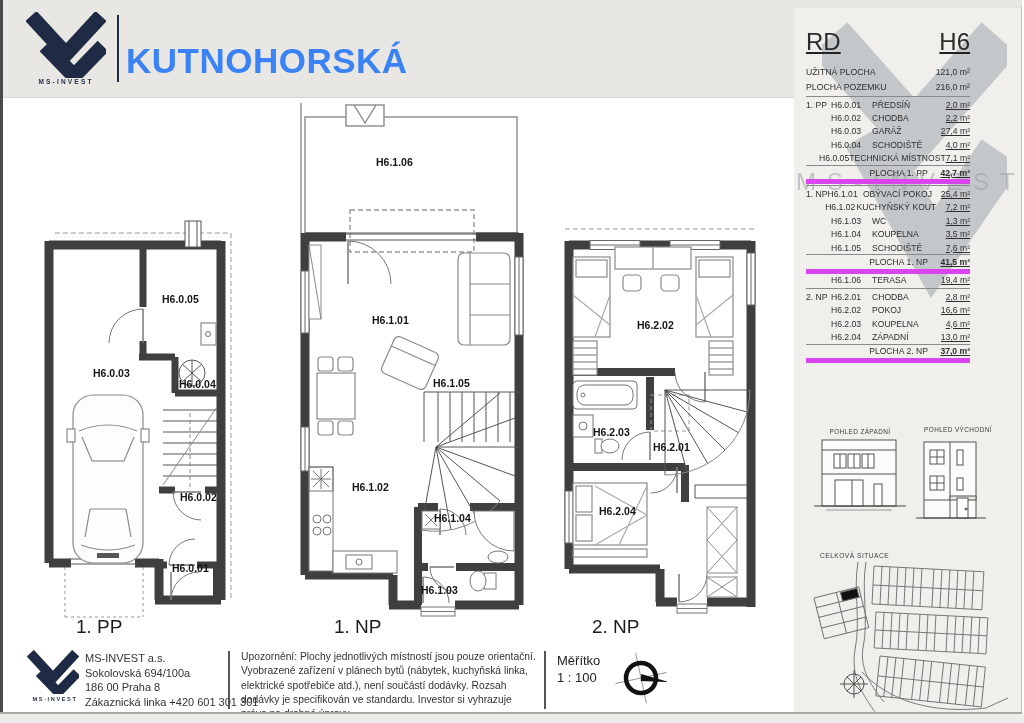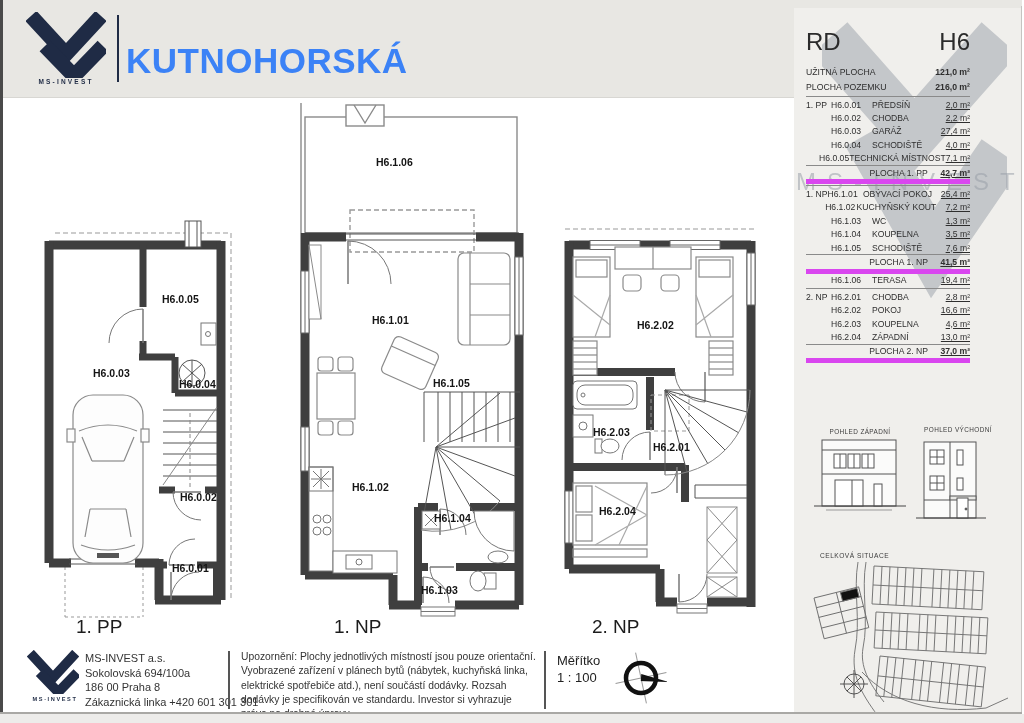--- a/index.html
+++ b/index.html
@@ -19,25 +19,25 @@
               letter-spacing:2.2px;color:#1f2b45;}
   #header-divider{left:117px;top:15px;width:2px;height:67px;background:#1f2b45;}
   #title1{left:128px;top:15px;font-size:25px;font-weight:bold;color:#1f2b45;letter-spacing:.5px;}
   #title2{left:126px;top:41px;font-size:35px;font-weight:bold;color:#3b82f6;letter-spacing:.5px;}
 
   
   #right-panel{left:794px;top:8px;width:228px;height:707px;background:#f0efec;}
   #wm-mark{left:28px;top:6px;opacity:.5;}
   #wm-text{left:2px;top:160px;width:224px;text-align:center;font-size:24px;color:#9aa0a9;
            letter-spacing:11px;opacity:.55;white-space:nowrap;}
-  #unit-head{left:12px;top:20px;width:164px;display:flex;justify-content:space-between;}
+  #unit-head{left:12px;top:20px;width:164px;display:flex;justify-content:space-between;text-decoration:underline;}
   #unit-head span{font-size:24px;font-weight:500;color:#2b2b2b;}
   #area-summary{left:12px;top:56px;width:164px;}
   .srow{display:flex;justify-content:space-between;height:15px;font-size:8.7px;color:#2e2e2e;align-items:center;}
-  .srow .v{font-weight:bold;}
+  .srow .v{font-weight:normal;}
   #area-table-body{left:12px;top:88px;width:164px;}
   .tsec{border-top:1px solid #8a8a8a;padding:1px 0;}
   .tsec:last-child{border-bottom:none;}
   .trow{display:flex;height:13.4px;align-items:center;font-size:8.6px;color:#2e2e2e;white-space:nowrap;}
   .tg{width:25px;}
   .tc{width:41px;}
   .tn{flex:1;overflow:visible;}
   .ta{width:44px;text-align:right;text-decoration:underline;}
   .trow.total{border-top:1px solid #8a8a8a;border-bottom:5px solid #d946ef;justify-content:center;}
   .trow.total .ta{font-weight:bold;}

